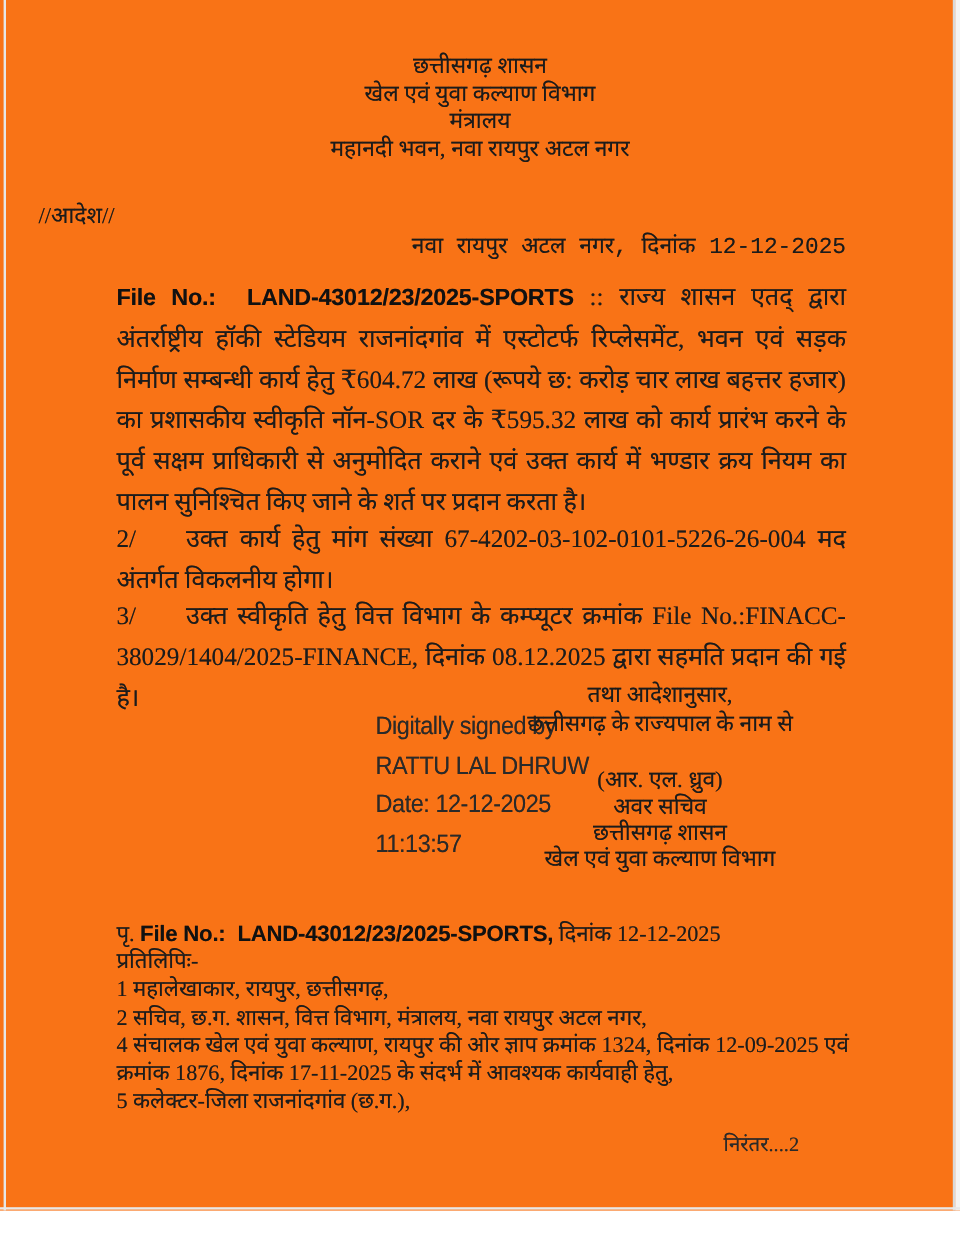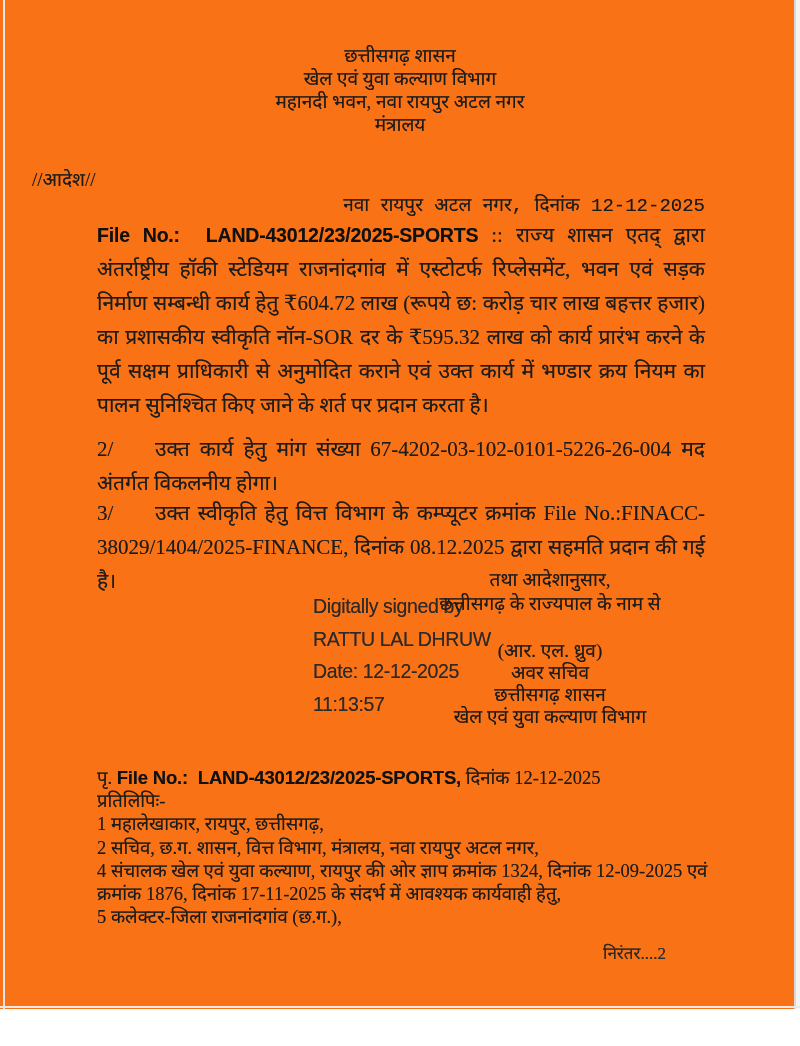--- a/index.html
+++ b/index.html
@@ -27,21 +27,21 @@
     font-size:19px;color:#1b1b1b;margin-left:32px;
   }
   .place-date{
     position:absolute;top:191px;left:97px;width:608px;
     text-align:right;font-size:19px;color:#1b1b1b;font-family:Liberation Mono, monospace;
   }
   .para{
     position:absolute;left:97px;width:608px;
     font-size:21px;line-height:34px;text-align:justify;color:#1c1c1c;
   }
-  .para1{top:218px;}
+  .para1{top:230px;}
   .para2{top:432px;}
   .para3{top:496px;}
   .fileno{
     font-family:"Liberation Sans","DejaVu Sans",sans-serif;
     font-weight:bold;font-size:19.5px;color:#111;
     letter-spacing:-0.2px;white-space:nowrap;
   }
   .pnum{display:inline-block;min-width:58px;}
   .sig-digital{
     position:absolute;left:313px;top:590px;
@@ -74,22 +74,22 @@
 <div class="page soft">
 
   <div class="edge edge-left"></div>
   <div class="edge edge-right-band"></div>
   <div class="edge edge-right"></div>
   <div class="edge edge-bottom"></div>
 
   <header class="doc-header">
     <div>छत्तीसगढ़ शासन</div>
     <div>खेल एवं युवा कल्याण विभाग</div>
+    <div>मंत्रालय</div>
     <div>महानदी भवन, नवा रायपुर अटल नगर</div>
-    <div>मंत्रालय</div>
   </header>
 
   <div class="order-title">//आदेश//</div>
 
   <div class="place-date">नवा रायपुर अटल नगर, दिनांक 12-12-2025</div>
 
   <div class="para para1">
     <span class="fileno"><span>File No.:</span>&nbsp; <span>LAND-43012/23/2025-SPORTS</span></span>
     <span>::</span>
     <span>राज्य शासन एतद् द्वारा अंतर्राष्ट्रीय हॉकी स्टेडियम राजनांदगांव में एस्टोटर्फ रिप्लेसमेंट, भवन एवं सड़क निर्माण सम्बन्धी कार्य हेतु ₹604.72 लाख (रूपये छ: करोड़ चार लाख बहत्तर हजार) का  प्रशासकीय स्वीकृति नॉन-SOR दर के ₹595.32 लाख को कार्य प्रारंभ करने के पूर्व सक्षम प्राधिकारी से अनुमोदित कराने एवं उक्त कार्य में भण्डार क्रय नियम का पालन सुनिश्चित किए जाने के शर्त पर प्रदान करता है।</span>

